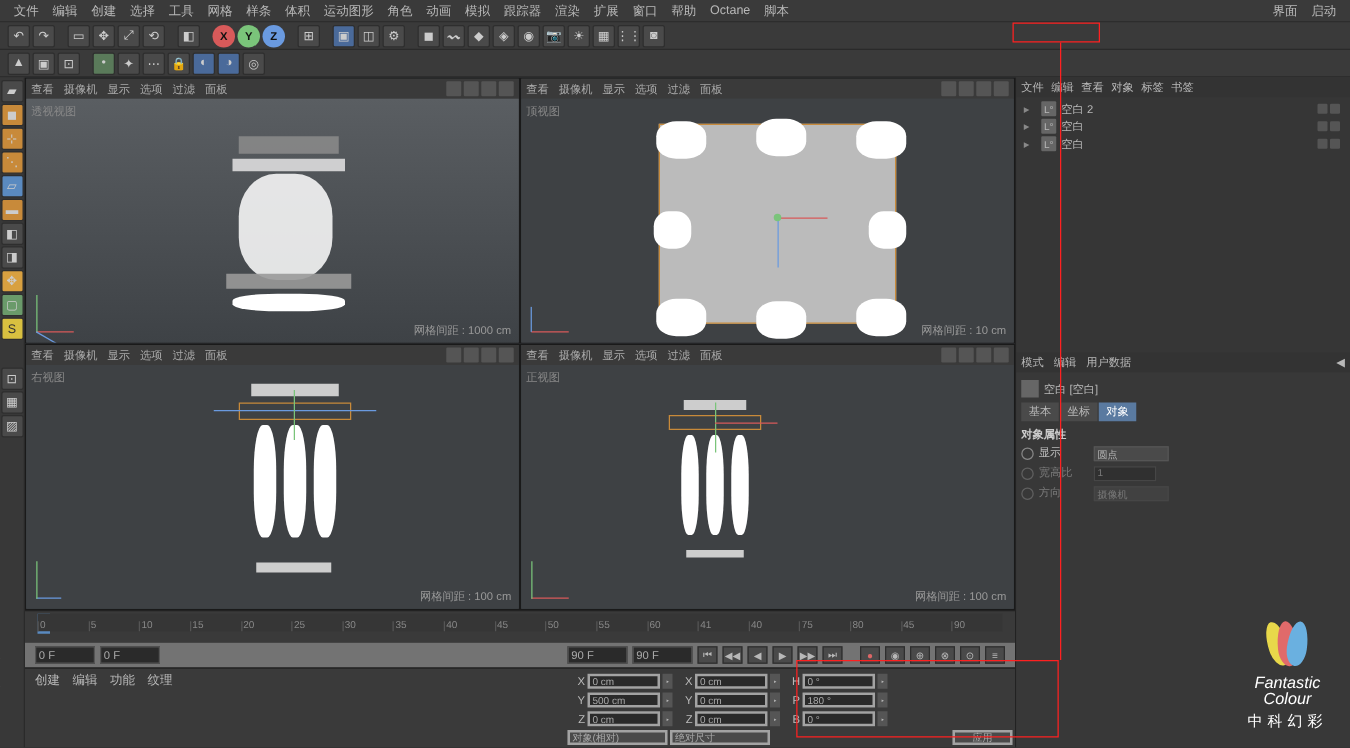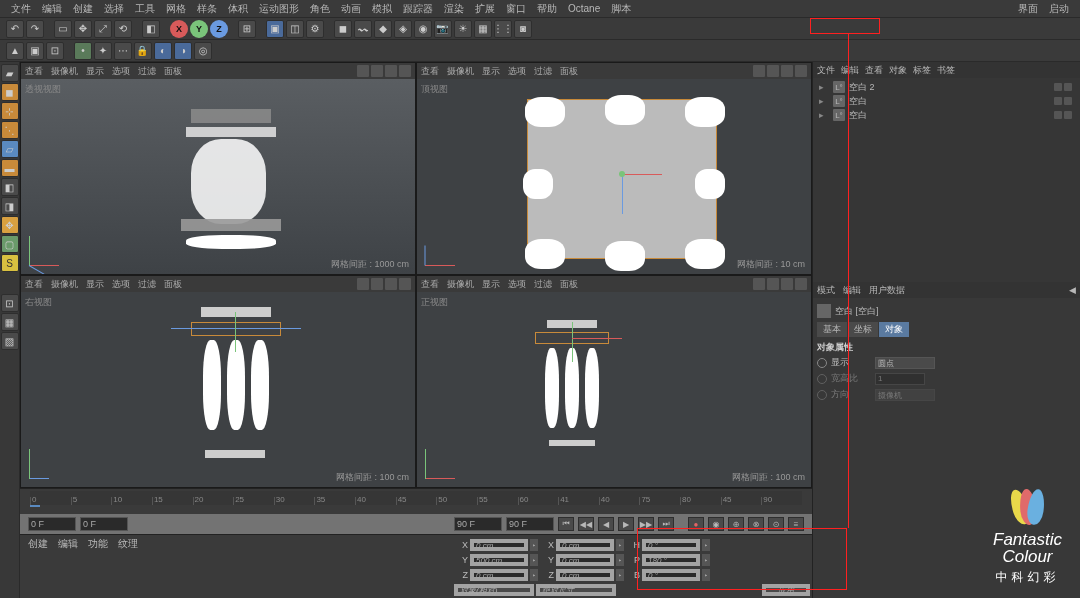--- a/index.html
+++ b/index.html
@@ -38,21 +38,21 @@
 .playbar { height:20px; background:#737373; display:flex; align-items:center; padding:0 8px; gap:4px; }
 .tfield { width:48px; height:14px; background:#2a2a2a; border:1px solid #555; color:#aaa; font-size:9px; padding:0 2px; }
 .pbtn { width:16px; height:14px; background:#4a4a4a; border:1px solid #2e2e2e; display:flex; align-items:center; justify-content:center; font-size:8px; }
 .statusbar { height:64px; background:#3a3a3a; border-top:1px solid #222; display:flex; }
 .sb-left { width:280px; padding:2px 8px; display:flex; gap:10px; font-size:10px; }
 .coord-panel { flex:0 0 360px; padding:2px; }
 .coord-panel .hdr { display:flex; font-size:9px; color:#ccc; }
 .coord-panel .hdr span { flex:1; padding-left:16px; }
 .crow { display:flex; gap:2px; height:14px; margin-top:1px; align-items:center; }
 .crow label { width:14px; font-size:9px; color:#bbb; text-align:right; }
-.crow .val { width:58px; height:12px; background:#2a2a2a; border:4px solid #a3a3a3; font-size:8px; color:#aaa; padding:0 2px; display:flex; align-items:center;font-style:italic; }
+.crow .val { width:58px; height:12px; background:#2a2a2a; border:2px solid #a3a3a3; font-size:8px; color:#aaa; padding:0 2px; display:flex; align-items:center; }
 .crow .sp { width:8px; height:12px; background:#555; font-size:7px; display:flex; align-items:center; justify-content:center; }
 .rp { width:268px; background:#383838; display:flex; flex-direction:column; border-left:1px solid #222; position:relative; }
 .rp-tabs { height:16px; background:#333; display:flex; font-size:9px; padding:0 4px; gap:6px; align-items:center; }
 .obj-tree { height:72px; background:#363636; padding:2px; font-size:9px; }
 .obj-row { display:flex; align-items:center; height:14px; gap:4px; padding-left:4px; }
 .obj-row .exp { width:10px; color:#888; }
 .obj-row .ic { width:12px; height:12px; background:#666; border-radius:1px; font-size:8px; display:flex; align-items:center; justify-content:center; }
 .obj-row .dots { margin-left:auto; display:flex; gap:2px; padding-right:6px; }
 .obj-row .dot { width:8px; height:8px; background:#555; border-radius:1px; }
 .attr-tabs { height:16px; background:#333; display:flex; font-size:9px; padding:0 4px; gap:8px; align-items:center; margin-top:auto; }
@@ -65,21 +65,21 @@
 .attr-sec { margin-top:4px; font-weight:bold; color:#ccc; }
 .arow { display:flex; align-items:center; height:15px; gap:4px; margin-top:1px; }
 .arow .rd { width:10px; height:10px; border:1px solid #888; border-radius:50%; }
 .arow label { width:40px; font-size:9px; }
 .arow .fld { flex:0 0 50px; height:12px; background:#2a2a2a; border:1px solid #555; font-size:8px; padding:0 2px; }
 .arow .dd { flex:0 0 60px; height:12px; background:#4a4a4a; border:1px solid #555; font-size:8px; padding:0 2px; }
 .hl-red { position:absolute; border:1px solid #ff2020; pointer-events:none; z-index:90; }
 .logo { position:absolute; right:18px; bottom:12px; text-align:center; color:#fff; z-index:95; }
 .logo .swirl { width:44px; height:44px; margin:0 auto 2px; position:relative; }
 .logo .swirl span { position:absolute; width:16px; height:36px; border-radius:50% 50% 50% 50%/60% 60% 40% 40%; top:4px; }
-.logo .fc { font-size:17px; font-style:italic; font-family:Georgia,serif; line-height:1; }
+.logo .fc { font-size:13px; font-style:italic; font-family:Georgia,serif; line-height:1; }
 .logo .cn { font-size:12px; letter-spacing:4px; margin-top:4px; }
 .sidetxt { position:absolute; left:2px; bottom:20px; transform:rotate(-90deg); transform-origin:left bottom; font-size:9px; letter-spacing:2px; color:#777; }
 
 .box { position:absolute; background:#ccc; opacity:.9; }
 .fluff { position:absolute; background:#fff; border-radius:40%; filter:blur(.5px); }
 </style>
 </head>
 <body>
 
 <div class="menubar">

